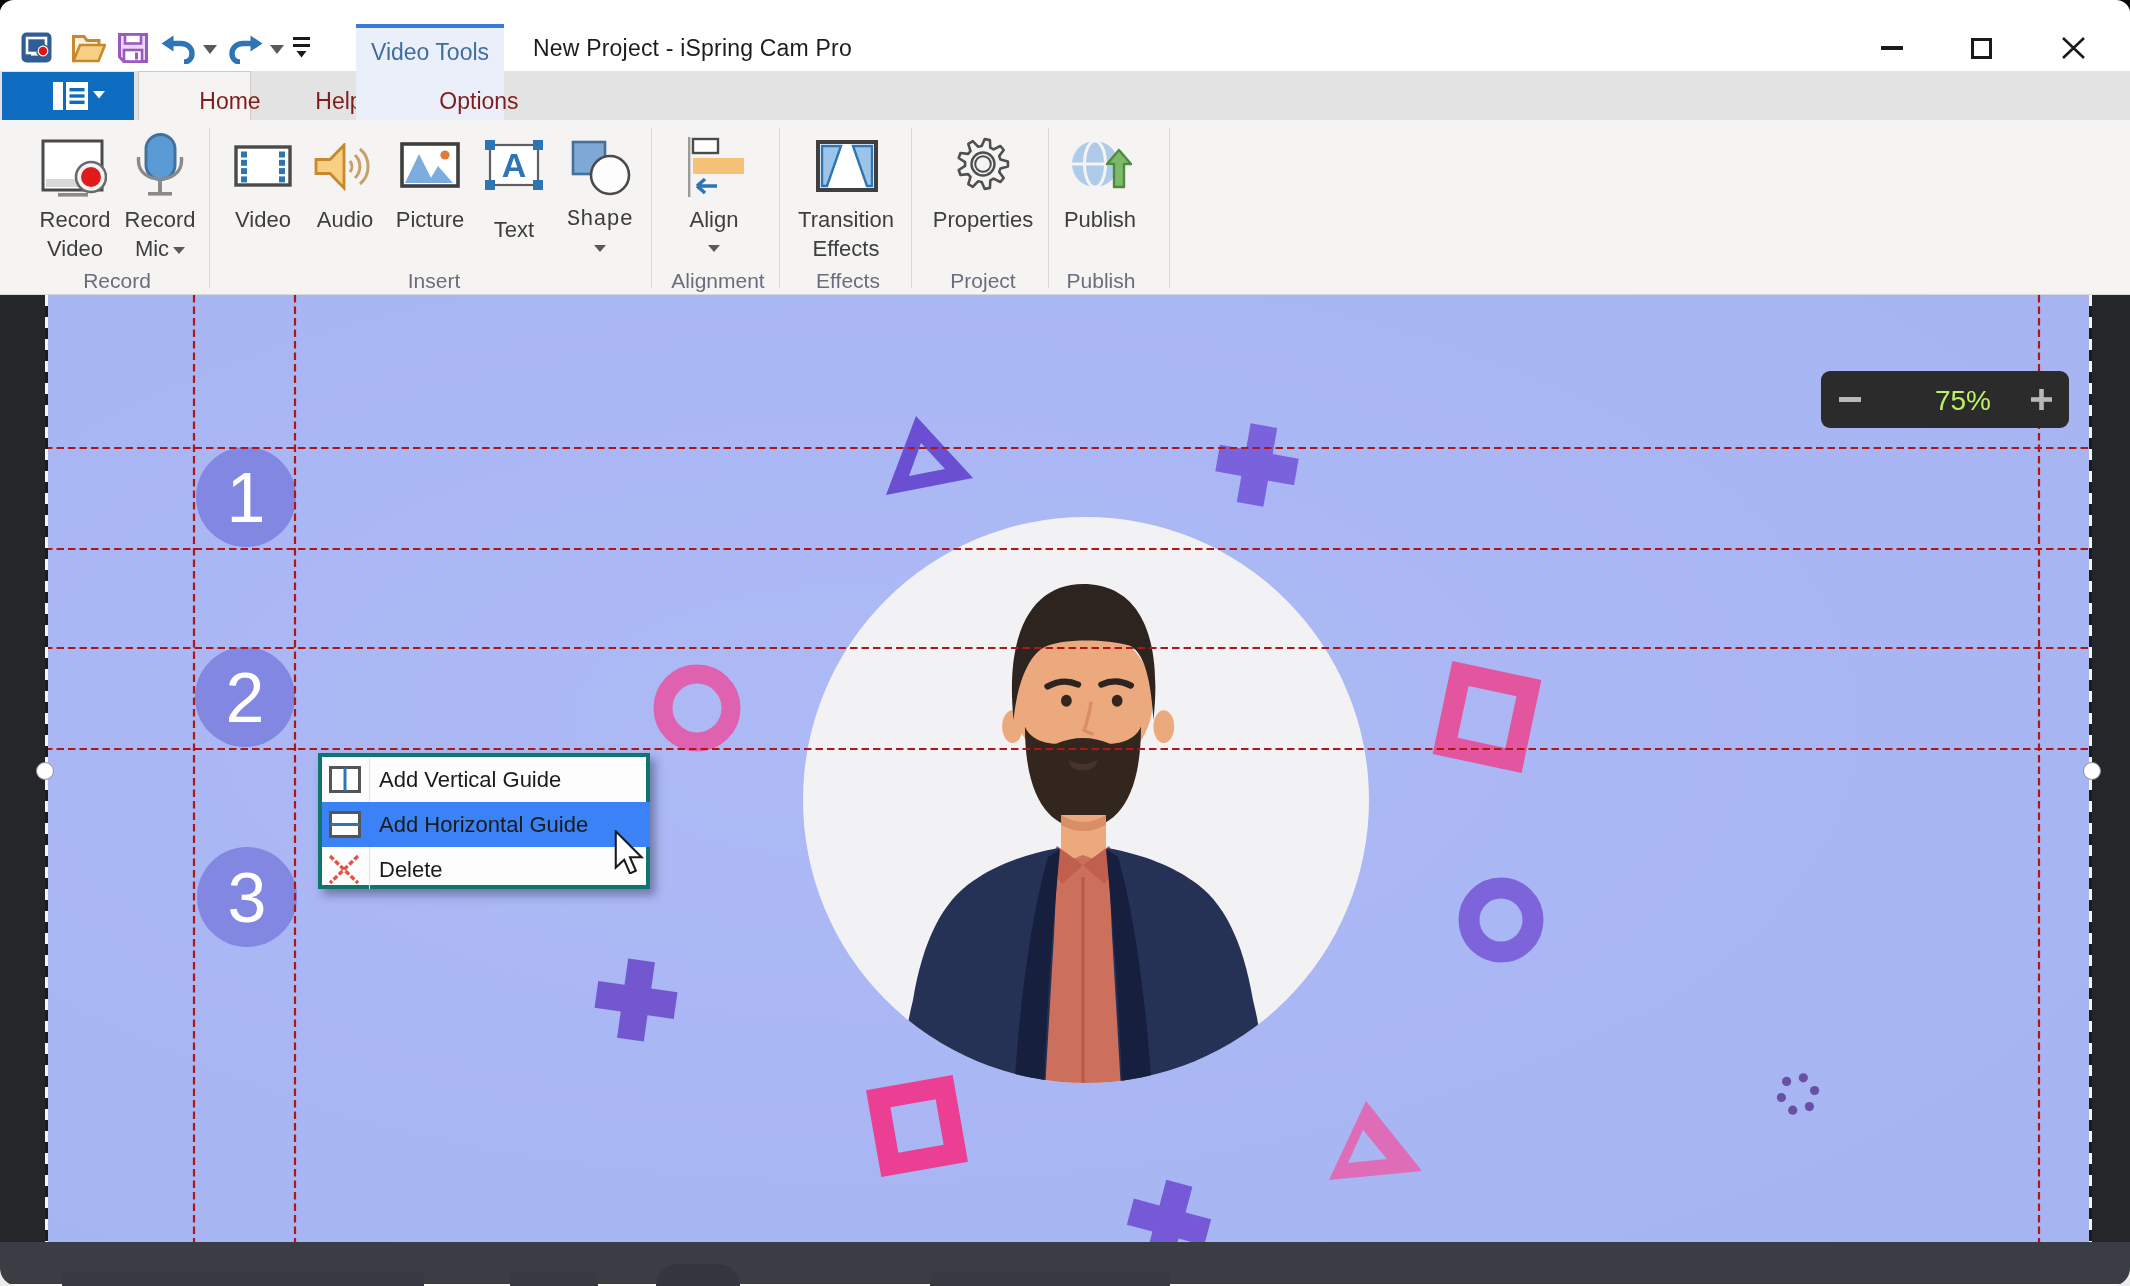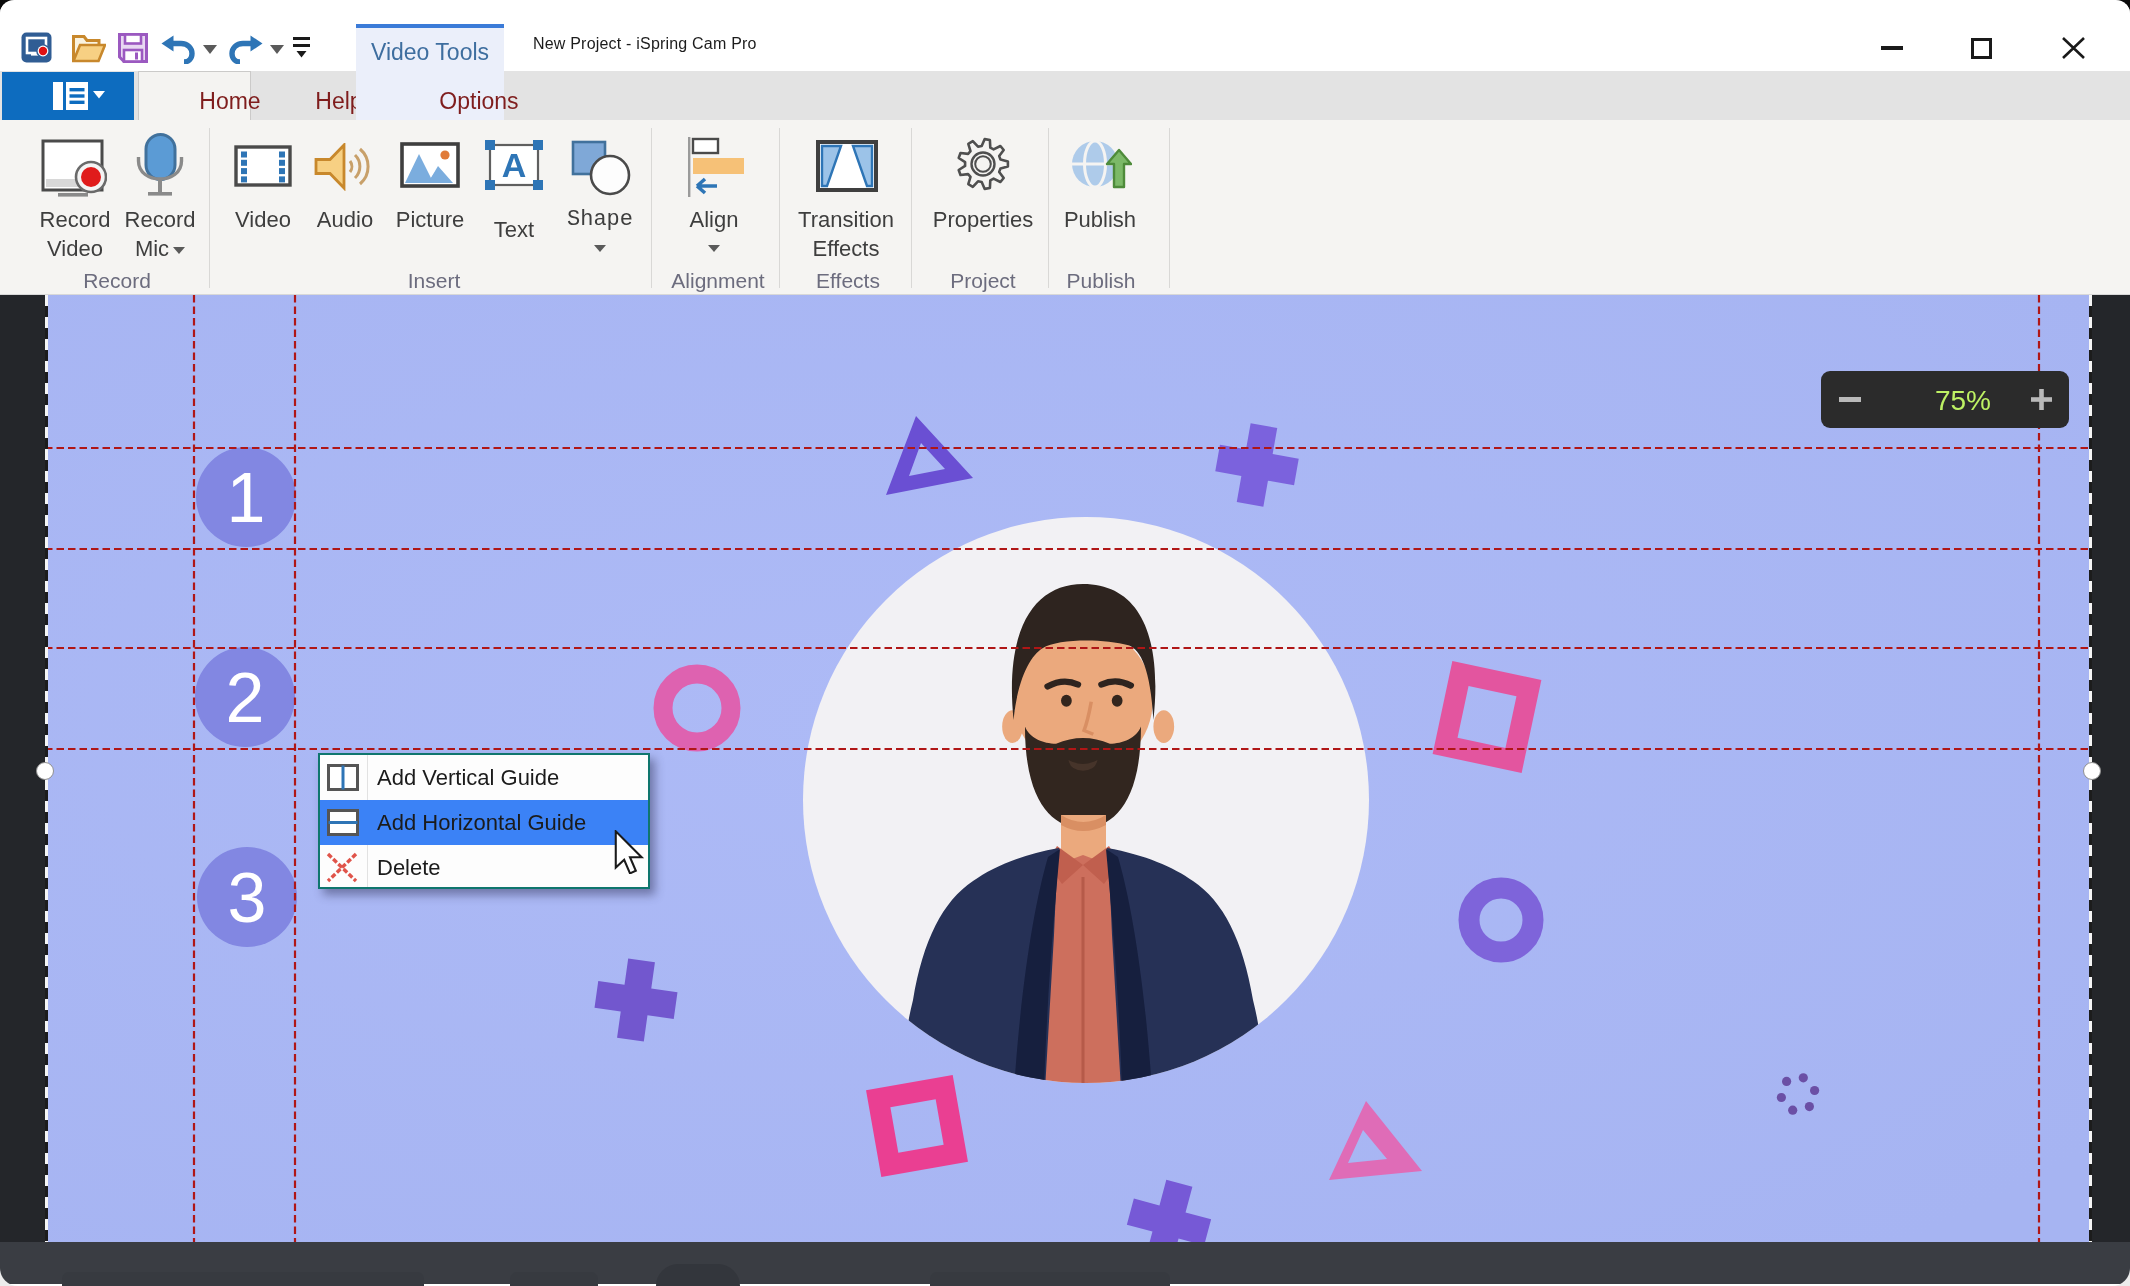--- a/index.html
+++ b/index.html
@@ -4,40 +4,40 @@
 <style>
   html,body{margin:0;padding:0;background:#0a0a0a;width:2130px;height:1286px;overflow:hidden;}
   *{box-sizing:border-box;font-family:"Liberation Sans",sans-serif;}
   #under{position:absolute;left:0;top:1150px;width:2130px;height:136px;background:#ececec;}
   #win{position:absolute;left:0;top:0;width:2130px;height:1286px;border-radius:14px 14px 18px 18px;overflow:hidden;background:#ffffff;}
   .abs{position:absolute;}
   
   #titlebar{position:absolute;left:0;top:4px;width:2130px;height:71px;background:#ffffff;}
   #vtools{position:absolute;left:356px;top:20px;width:148px;height:51px;background:#ebeffa;border-top:4px solid #3b7bd8;}
   #vtools span{position:absolute;left:0;top:11px;width:148px;text-align:center;font-size:23px;color:#3e6e9f;}
-  #apptitle{position:absolute;left:533px;top:31px;font-size:16px;letter-spacing:0.2px;color:#1c1c1c;white-space:nowrap;}
+  #apptitle{position:absolute;left:533px;top:31px;font-size:23px;letter-spacing:0.2px;color:#1c1c1c;white-space:nowrap;}
   
   #tabstrip{position:absolute;left:0;top:71px;width:2130px;height:49px;background:#e3e3e3;}
   #filebtn{position:absolute;left:2px;top:1px;width:132px;height:48px;background:#0d6cbf;}
   #hometab{position:absolute;left:138px;top:0px;width:113px;height:49px;background:#f4f3f1;border:1px solid #cbcac9;border-bottom:none;}
   .tabtxt{position:absolute;top:17px;font-size:23px;color:#7f1d1d;margin-left:35px;}
   #optionstab{position:absolute;left:356px;top:0px;width:148px;height:49px;background:#ebeffa;}
   
   #ribbon{position:absolute;left:0;top:120px;width:2130px;height:175px;background:#f5f4f2;border-bottom:1px solid #d8d8d8;}
   .gsep{position:absolute;top:8px;width:1px;height:160px;background:#d9d8d6;}
   .blabel{position:absolute;width:160px;text-align:center;font-size:22px;color:#3e3e3e;line-height:29px;}
   .glabel{position:absolute;width:160px;text-align:center;font-size:21px;color:#6c6c7e;top:149px;}
   .drop{display:inline-block;width:0;height:0;border-left:6px solid transparent;border-right:6px solid transparent;border-top:7px solid #5a5a5a;vertical-align:middle;margin-left:4px;}
   
   #main{position:absolute;left:0;top:295px;width:2130px;height:947px;background:#24262a;}
   #canvas{position:absolute;left:45px;top:0px;width:2047px;height:947px;background:#a9b6f3;}
   #zoompill{position:absolute;left:1776px;top:76px;width:248px;height:57px;background:#2b2b2b;border-radius:9px;color:#cbcbcb;}
   #zoompill .pct{position:absolute;left:0;width:284px;text-align:center;top:14px;font-size:28px;color:#bef264;}
   
-  #menu{position:absolute;left:273px;top:458px;width:332px;height:136px;background:#fdfdfd;border:2px solid #0f766e;box-shadow:5px 6px 9px rgba(40,40,75,0.45);}
+  #menu{position:absolute;left:273px;top:458px;width:332px;height:136px;background:#fdfdfd;border:4px solid #0f766e;box-shadow:5px 6px 9px rgba(40,40,75,0.45);}
   .mrow{position:absolute;left:0;width:328px;height:45px;}
   .mrow.hl{background:#3b82f6;}
   .mtxt{position:absolute;left:57px;top:10px;font-size:22px;color:#1b1b1b;white-space:nowrap;}
   #menusep{position:absolute;left:47px;top:0;width:1px;height:132px;background:#e2e2e2;}
   
   #bottombar{position:absolute;left:0;top:1242px;width:2130px;height:42px;background:#3a3d43;}
 </style>
 </head>
 <body>
 <div id="under"></div>

